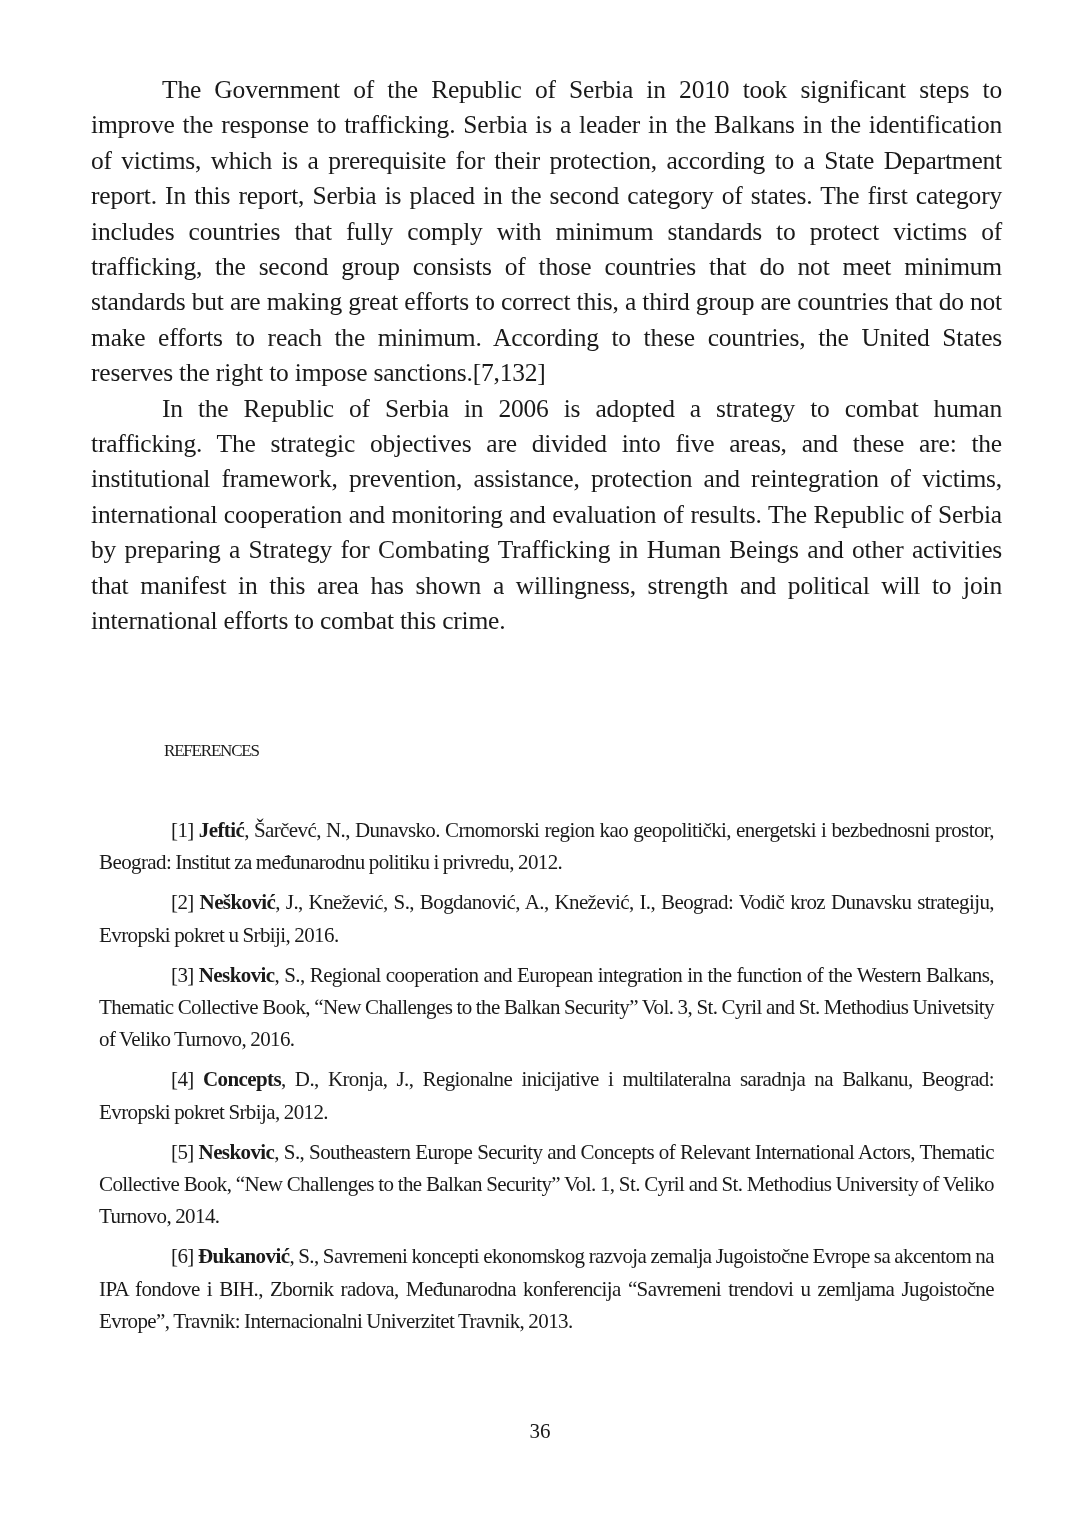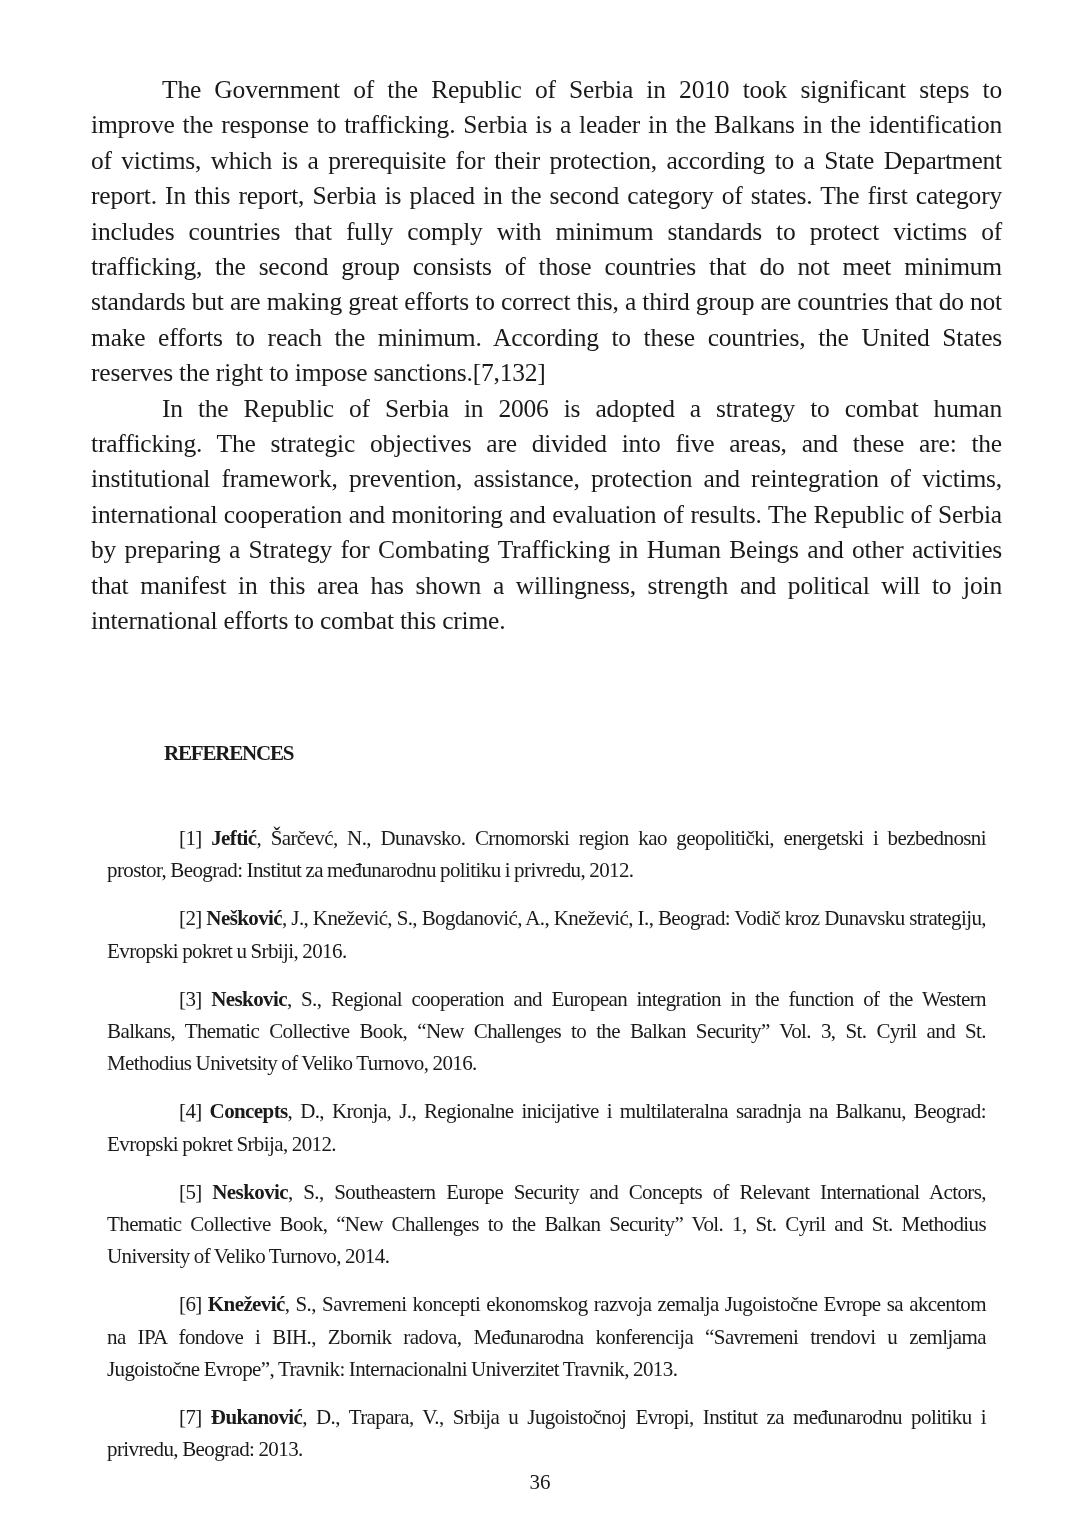--- a/index.html
+++ b/index.html
@@ -1,37 +1,36 @@
 <!DOCTYPE html>
 <html><head>
 <meta charset="utf-8">
 <style>
   html, body { margin: 0; padding: 0; background: #ffffff; }
   body { width: 1080px; height: 1530px; position: relative; overflow: hidden; color: #1a1a1a; font-family: "Liberation Serif", "DejaVu Serif", serif; }
   .page { position: absolute; left: 91px; top: 72px; width: 911px; }
   .para { font-size: 25.5px; line-height: 35.4px; text-align: justify; text-indent: 71px; margin: 0; letter-spacing: -0.2px; }
-  .heading { position: absolute; left: 164px; top: 741px; font-size: 21px; font-weight: bold; letter-spacing: -1.2px; margin: 0; }
+  .heading { position: absolute; left: 164px; top: 741px; font-size: 17px; font-weight: normal; letter-spacing: -1.2px; margin: 0; }
   .refs { position: absolute; left: 91px; top: 806px; width: 911px; }
-  .ref { font-size: 21px; line-height: 32.2px; text-align: justify; text-indent: 72px; margin: 16px; letter-spacing: -0.6px; word-spacing: -0.5px; }
+  .ref { font-size: 21px; line-height: 32.2px; text-align: justify; text-indent: 72px; margin: 8px; letter-spacing: -0.6px; word-spacing: -0.5px; }
   .ref b { font-weight: bold; }
-  .page-num { position: absolute; left: 0; width: 1080px; top: 1470px; text-align: center; font-size: 21px; }
+  .page-num { position: absolute; left: 0; width: 1080px; top: 1419px; text-align: center; font-size: 21px; }
 </style>
 </head>
 <body>
 
 <div class="page">
   <p class="para">The Government of the Republic of Serbia in 2010 took significant steps to improve the response to trafficking. Serbia is a leader in the Balkans in the identification of victims, which is a prerequisite for their protection, according to a State Department report. In this report, Serbia is placed in the second category of states. The first category includes countries that fully comply with minimum standards to protect victims of trafficking, the second group consists of those countries that do not meet minimum standards but are making great efforts to correct this, a third group are countries that do not make efforts to reach the minimum. According to these countries, the United States reserves the right to impose sanctions.[7,132]</p>
   <p class="para">In the Republic of Serbia in 2006 is adopted a strategy to combat human trafficking. The strategic objectives are divided into five areas, and these are: the institutional framework, prevention, assistance, protection and reintegration of victims, international cooperation and monitoring and evaluation of results. The Republic of Serbia by preparing a Strategy for Combating Trafficking in Human Beings and other activities that manifest in this area has shown a willingness, strength and political will to join international efforts to combat this crime.</p>
 </div>
 
 <h2 class="heading">REFERENCES</h2>
 
 <div class="refs">
   <p class="ref"><span>[1] </span><b>Jeftić</b><span>, Šarčevć, N., Dunavsko. Crnomorski region kao geopolitički, energetski i bezbednosni prostor, Beograd: Institut za međunarodnu politiku i privredu, 2012.</span></p>
   <p class="ref"><span>[2] </span><b>Nešković</b><span>, J., Knežević, S., Bogdanović, A., Knežević, I., Beograd: Vodič kroz Dunavsku strategiju, Evropski pokret u Srbiji, 2016.</span></p>
   <p class="ref"><span>[3] </span><b>Neskovic</b><span>, S., Regional cooperation  and European integration in the function of the Western Balkans, Thematic Collective Book, “New Challenges to the Balkan Security” Vol. 3, St. Cyril and St. Methodius Univetsity of Veliko Turnovo, 2016.</span></p>
   <p class="ref"><span>[4] </span><b>Concepts</b><span>, D., Kronja, J., Regionalne inicijative i multilateralna saradnja na Balkanu, Beograd: Evropski pokret Srbija, 2012.</span></p>
   <p class="ref"><span>[5] </span><b>Neskovic</b><span>, S., Southeastern Europe Security and Concepts of Relevant International Actors, Thematic Collective Book, “New Challenges to the Balkan Security” Vol. 1, St. Cyril and St. Methodius University of Veliko Turnovo, 2014.</span></p>
-  <p class="ref"><span>[6] </span><b>Knežević</b><span>, S., Savremeni koncepti ekonomskog razvoja zemalja Jugoistočne Evrope sa akcentom na IPA fondove i BIH., Zbornik radova, Međunarodna konferencija “Savremeni trendovi u zemljama Jugoistočne Evrope”, Travnik: Internacionalni Univerzitet Travnik, 2013.</span></p>
-  <p class="ref"><span>[7] </span><b>Đukanović</b><span>, D., Trapara, V., Srbija u Jugoistočnoj Evropi, Institut za međunarodnu politiku i privredu, Beograd: 2013.</span></p>
+  <p class="ref"><span>[6] </span><b>Đukanović</b><span>, S., Savremeni koncepti ekonomskog razvoja zemalja Jugoistočne Evrope sa akcentom na IPA fondove i BIH., Zbornik radova, Međunarodna konferencija “Savremeni trendovi u zemljama Jugoistočne Evrope”, Travnik: Internacionalni Univerzitet Travnik, 2013.</span></p>
 </div>
 
 <div class="page-num">36</div>
 
 </body></html>

